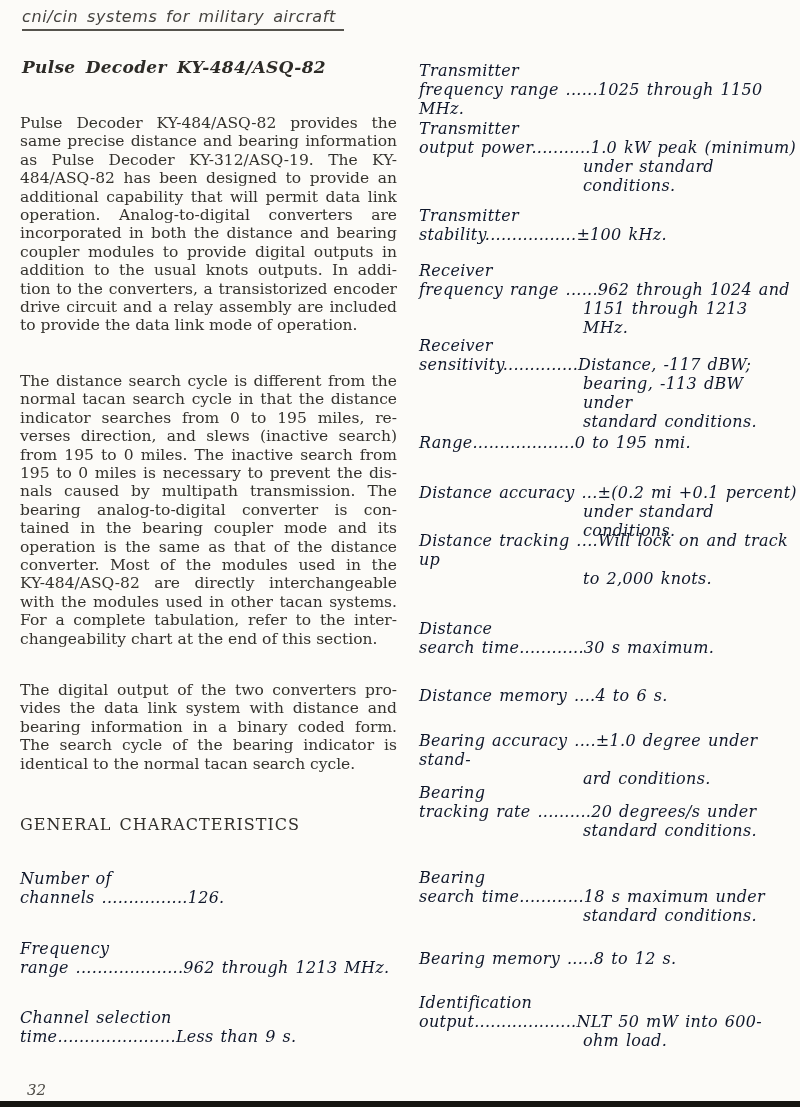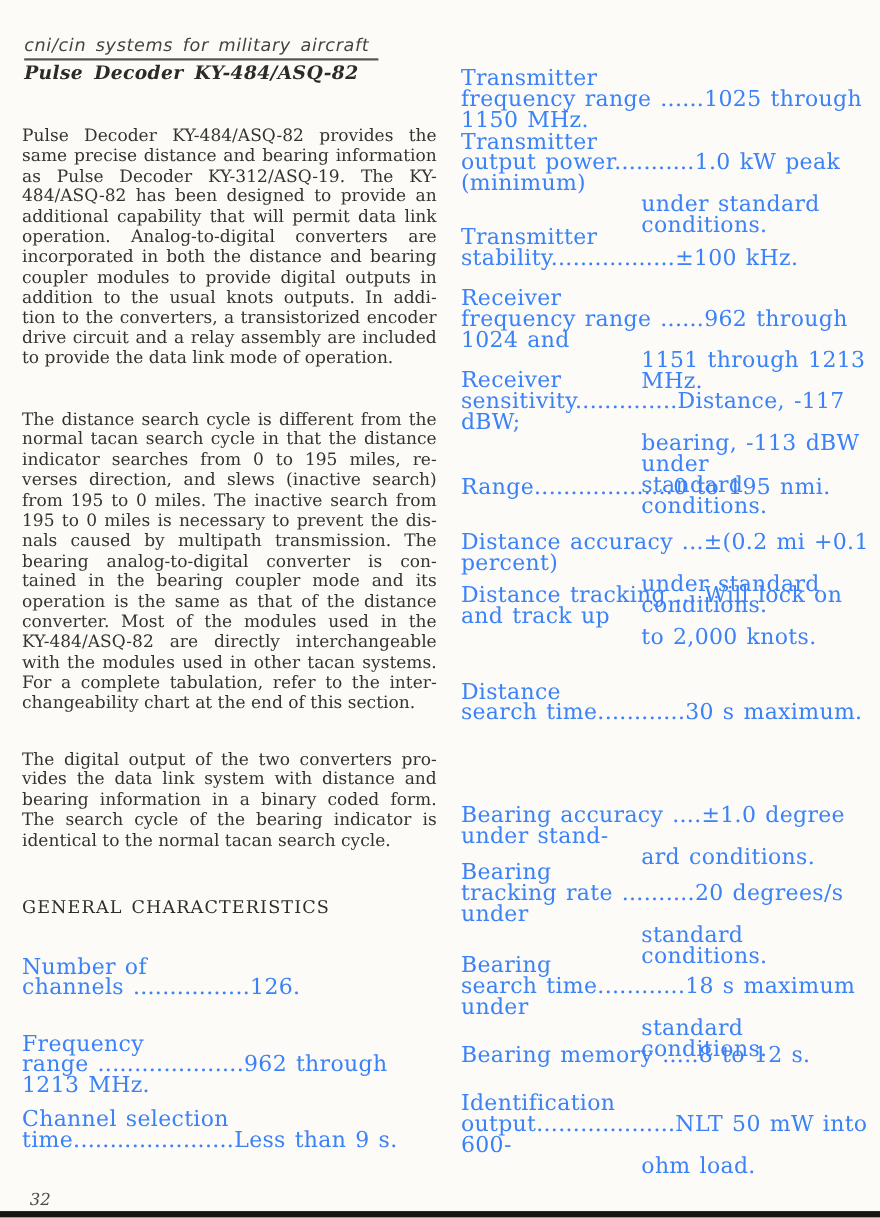--- a/index.html
+++ b/index.html
@@ -17,21 +17,20 @@
     left: 22px;
     top: 7px;
     font-family: "DejaVu Sans", sans-serif;
     font-style: italic;
     font-size: 16px;
     letter-spacing: 0.6px;
     word-spacing: 3px;
     color: #45433f;
     padding: 0 8px 3px 0;
     border-bottom: 2px solid #55534d;
-    margin-top: 24px;
   }
   .article-title {
     position: absolute;
     left: 22px;
     top: 57px;
     font-weight: bold;
     font-style: italic;
     font-size: 17px;
     letter-spacing: 0.3px;
     word-spacing: 4px;
@@ -50,25 +49,26 @@
     position: absolute;
     left: 20px;
     top: 815px;
     font-size: 16px;
     letter-spacing: 1px;
     word-spacing: 2px;
     color: #302e2a;
   }
   .spec {
     position: absolute;
-    font-size: 20px;
+    font-size: 16px;
     line-height: 19px;
     letter-spacing: 0.3px;
     word-spacing: 1.5px;
-    color: #3b82f6;
+    color: #0f172a;
+    font-style: italic;
   }
   .spec.lcol { left: 20px;  width: 377px; }
   .spec.rcol { left: 419px; width: 378px; }
   .spec .cont { padding-left: 164px; }
   .page-number {
     position: absolute;
     left: 27px;
     top: 1081px;
     font-style: italic;
     font-size: 15px;
@@ -183,20 +183,23 @@
     <div class="ln cont">conditions.</div>
   </div>
   <div class="spec rcol" style="top:531px">
     <div class="ln">Distance tracking ....Will lock on and track up</div>
     <div class="ln cont">to 2,000 knots.</div>
   </div>
   <div class="spec rcol" style="top:619px">
     <div class="ln">Distance</div>
     <div class="ln">search time............30 s maximum.</div>
   </div>
+  <div class="spec rcol" style="top:686px">
+    <div class="ln">Distance memory ....4 to 6 s.</div>
+  </div>
   <div class="spec rcol" style="top:731px">
     <div class="ln">Bearing accuracy ....±1.0 degree under stand-</div>
     <div class="ln cont">ard conditions.</div>
   </div>
   <div class="spec rcol" style="top:783px">
     <div class="ln">Bearing</div>
     <div class="ln">tracking rate ..........20 degrees/s under</div>
     <div class="ln cont">standard conditions.</div>
   </div>
   <div class="spec rcol" style="top:868px">

